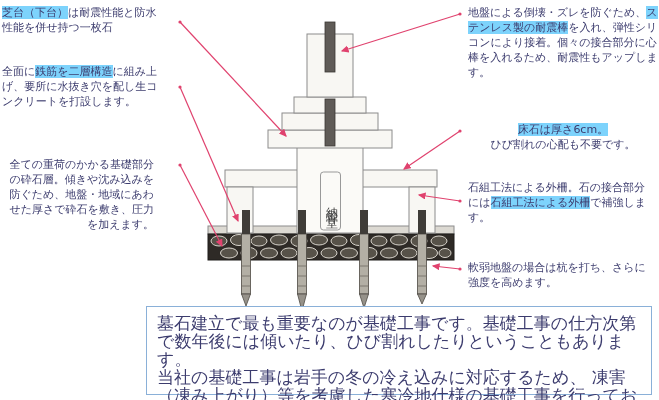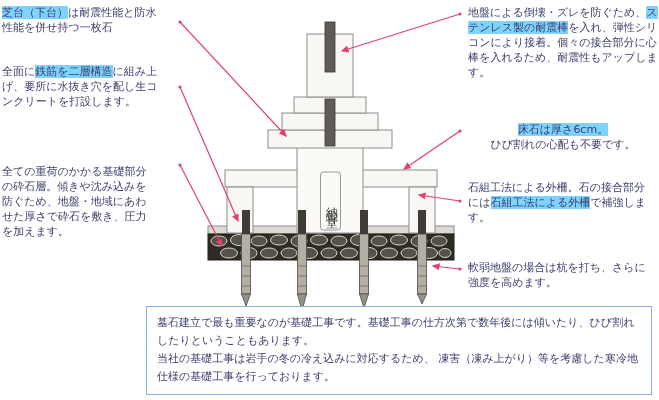--- a/index.html
+++ b/index.html
@@ -10,21 +10,21 @@
   .ann { position:absolute; font-size:11px; line-height:15px; color:#3c3c6e; letter-spacing:0; }
   .hl { background:#7dd3fc; }
   .vlabel {
     position:absolute; left:322px; top:176px; width:18px; height:56px;
     writing-mode:vertical-rl; text-orientation:upright;
     font-size:12px; letter-spacing:5px; color:#3a3a3a; text-align:center;
   }
   .note {
     position:absolute; left:146px; top:306px; width:506px; height:89px;
     border:1px solid #8ab0d8; background:#ffffff; padding:7px 10px;
-    font-size:11px; line-height:18px; color:#3c3c6e;
+    font-size:17px; line-height:18px; color:#3c3c6e;
   }
   .note p { margin:0; }
 </style>
 </head>
 <body>
 
 <div class="canvas">
 
   <svg class="overlay" width="659" height="400" viewBox="0 0 659 400">
     <defs>
@@ -142,21 +142,21 @@
   <div class="vlabel">納骨堂</div>
 
   <div class="ann" style="left:2px; top:5px; width:160px;">
     <span class="hl">芝台（下台）</span><span>は耐震性能と防水性能を併せ持つ一枚石</span>
   </div>
 
   <div class="ann" style="left:2px; top:64px; width:158px;">
     <span>全面に</span><span class="hl">鉄筋を二層構造</span><span>に組み上げ、要所に水抜き穴を配し生コンクリートを打設します。</span>
   </div>
 
-  <div class="ann" style="left:2px; top:164px; width:152px;">
+  <div class="ann" style="left:2px; top:157px; width:152px;text-align:right;">
     <span>全ての重荷のかかる基礎部分の砕石層。傾きや沈み込みを防ぐため、地盤・地域にあわせた厚さで砕石を敷き、圧力を加えます。</span>
   </div>
 
   <div class="ann" style="left:468px; top:5px; width:190px;">
     <span>地盤による倒壊・ズレを防ぐため、</span><span class="hl">ステンレス製の耐震棒</span><span>を入れ、弾性シリコンにより接着。個々の接合部分に心棒を入れるため、耐震性もアップします。</span>
   </div>
 
   <div class="ann" style="left:468px; top:122px; width:190px;text-align:center;">
     <span class="hl">床石は厚さ6cm。</span><br>
     <span>ひび割れの心配も不要です。</span>

